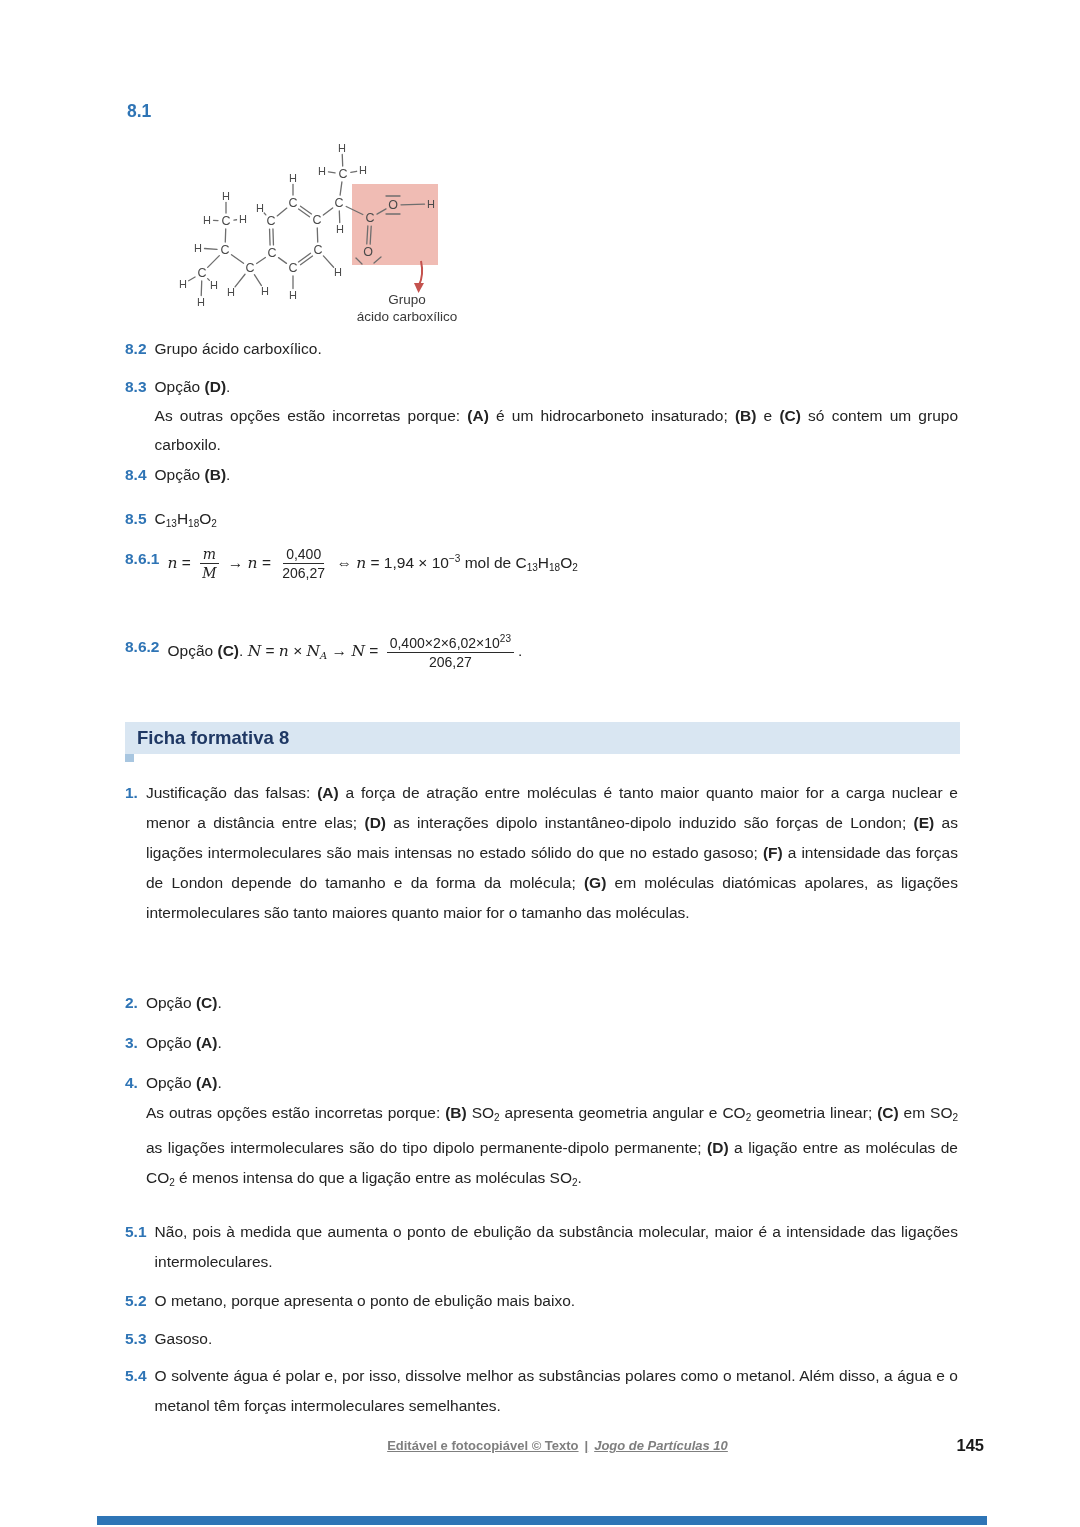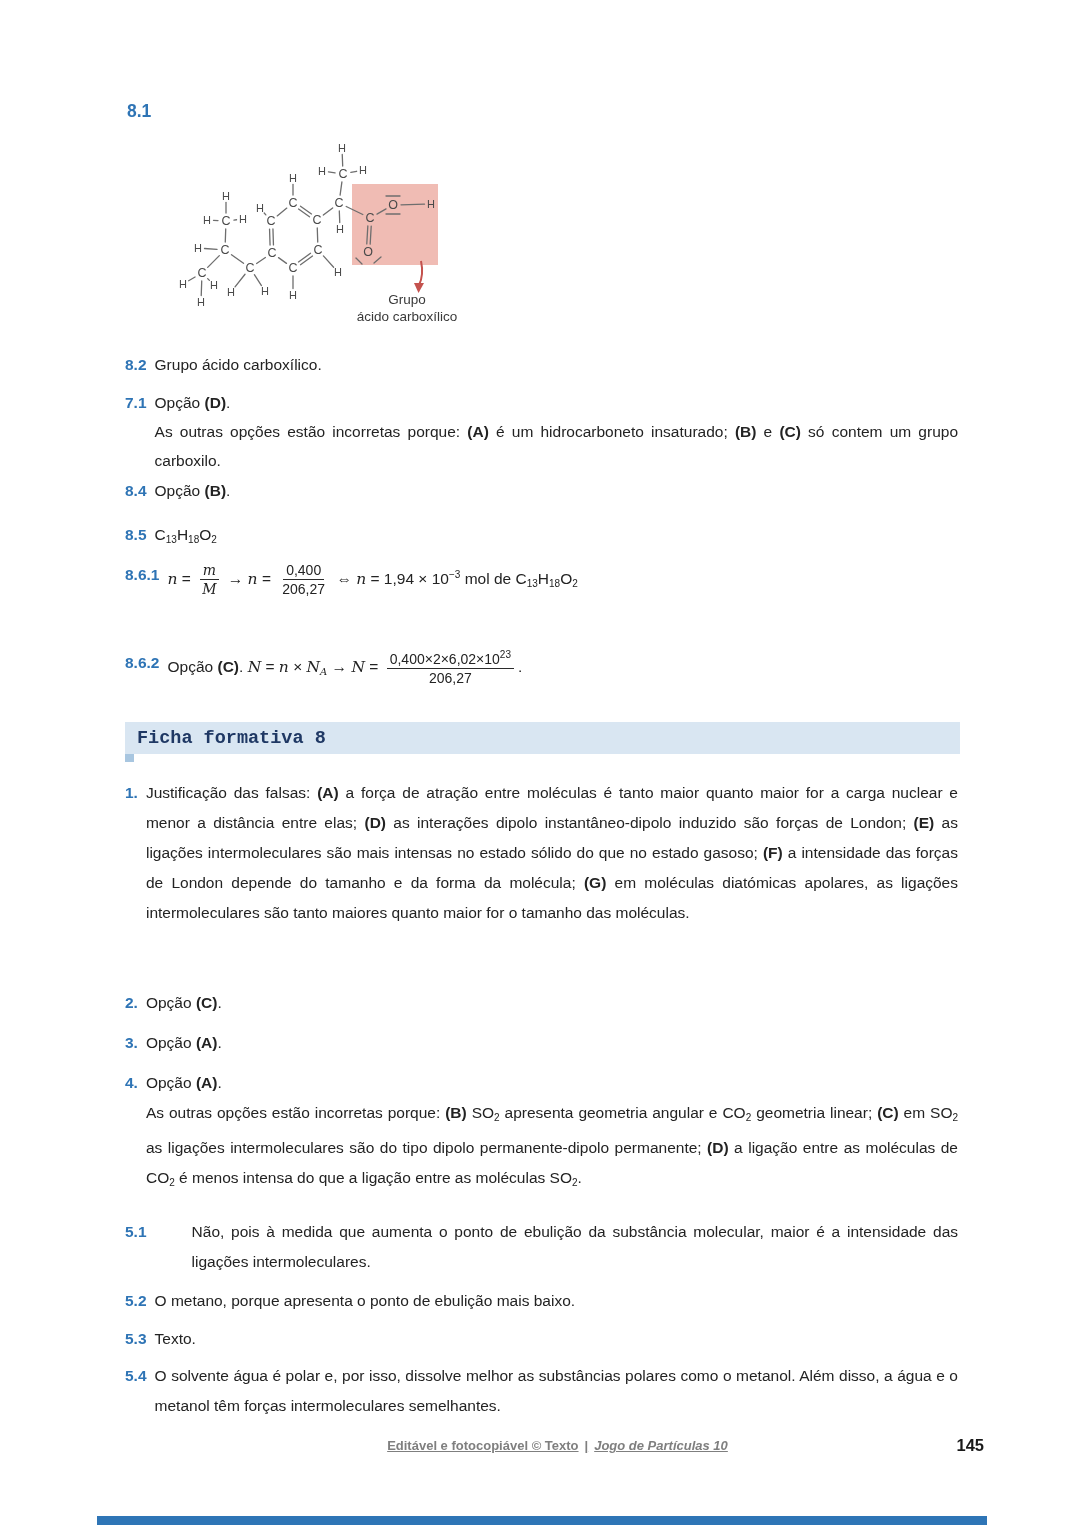--- a/index.html
+++ b/index.html
@@ -19,42 +19,42 @@
   .mol-svg{position:absolute;left:160px;top:135px;width:330px;height:200px;}
   .mol-caption{
     position:absolute;left:326px;top:291px;width:162px;
     text-align:center;font-size:13.5px;line-height:17px;color:#3a3a3a;
   }
   .item{
     position:absolute;left:125px;width:833px;
     display:flex;align-items:flex-start;
     font-size:15.5px;line-height:30px;color:var(--body-text,#232323);
   }
-  .item.tight{line-height:29px;margin-top:16px;}
+  .item.tight{line-height:29px;}
   .item .inum{
     flex:none;font-weight:700;color:var(--accent-blue,#2E74B5);
     margin-right:8px;white-space:nowrap;
   }
   .item .ibody{flex:1;text-align:justify;}
   .tk-b{font-weight:700;}
   .tk-mi{font-family:"DejaVu Serif","Liberation Serif",serif;font-style:italic;}
   .tk-misub{font-family:"DejaVu Serif","Liberation Serif",serif;font-style:italic;font-size:10px;vertical-align:-3px;}
   .tk-sub{font-size:10px;vertical-align:-3px;}
   .tk-sup{font-size:10px;vertical-align:6px;}
   .frac{
     display:inline-flex;flex-direction:column;align-items:center;
     vertical-align:middle;margin:0 4px;line-height:1.3;font-size:14px;
   }
   .frac .fnum{padding:0 3px;border-bottom:1.4px solid #2b2b2b;}
   .frac .fden{padding:0 3px;}
   .ficha-bar{
     position:absolute;left:125px;top:722px;width:835px;height:32px;
     background:var(--ficha-bar-bg,#D9E6F2);
     display:flex;align-items:center;box-sizing:border-box;padding-left:12px;
-    font-size:18.5px;font-weight:700;color:var(--heading-navy,#1F3864);font-family:Liberation Mono, monospace;
+    font-size:18.5px;font-weight:700;color:var(--heading-navy,#1F3864);
   }
   .ficha-tab{
     position:absolute;left:125px;top:754px;width:9px;height:8px;
     background:var(--ficha-tab,#A8C6E0);
   }
   .footer-center{
     position:absolute;left:4px;top:1438px;width:100%;
     text-align:center;font-size:13px;font-weight:700;color:var(--footer-gray,#7F7F7F);text-decoration:underline;
   }
   .footer-center .sep{margin:0 6px;}
@@ -161,21 +161,21 @@
   </div>
 
   <div id="items-top">
       <div class="item tight" style="top: 334px;">
         <span class="inum">8.2</span>
         <div class="ibody">
           <div>Grupo ácido carboxílico.</div>
         </div>
       </div>
       <div class="item tight" style="top: 372px;">
-        <span class="inum">7.1</span>
+        <span class="inum">8.3</span>
         <div class="ibody">
           <div>Opção <span class="tk-b">(D)</span>.</div>
           <div>As outras opções estão incorretas porque: <span class="tk-b">(A)</span> é um hidrocarboneto insaturado; <span class="tk-b">(B)</span> e <span class="tk-b">(C)</span> só contem um grupo carboxilo.</div>
         </div>
       </div>
       <div class="item tight" style="top: 460px;">
         <span class="inum">8.4</span>
         <div class="ibody">
           <div>Opção <span class="tk-b">(B)</span>.</div>
         </div>
@@ -233,36 +233,36 @@
           <div>Opção <span class="tk-b">(A)</span>.</div>
         </div>
       </div>
       <div class="item" style="top: 1068px;">
         <span class="inum">4.</span>
         <div class="ibody">
           <div>Opção <span class="tk-b">(A)</span>.</div>
           <div>As outras opções estão incorretas porque: <span class="tk-b">(B)</span> SO<span class="tk-sub">2</span> apresenta geometria angular e CO<span class="tk-sub">2</span> geometria linear; <span class="tk-b">(C)</span> em SO<span class="tk-sub">2</span> as ligações intermoleculares são do tipo dipolo permanente-dipolo permanente; <span class="tk-b">(D)</span> a ligação entre as moléculas de CO<span class="tk-sub">2</span> é menos intensa do que a ligação entre as moléculas SO<span class="tk-sub">2</span>.</div>
         </div>
       </div>
-      <div class="item" style="top: 1217px; gap: 37px;">
+      <div class="item" style="top: 1217px;">
         <span class="inum">5.1</span>
         <div class="ibody">
           <div>Não, pois à medida que aumenta o ponto de ebulição da substância molecular, maior é a intensidade das ligações intermoleculares.</div>
         </div>
       </div>
       <div class="item" style="top: 1286px;">
         <span class="inum">5.2</span>
         <div class="ibody">
           <div>O metano, porque apresenta o ponto de ebulição mais baixo.</div>
         </div>
       </div>
       <div class="item" style="top: 1324px;">
         <span class="inum">5.3</span>
         <div class="ibody">
-          <div>Texto.</div>
+          <div>Gasoso.</div>
         </div>
       </div>
       <div class="item" style="top: 1361px;">
         <span class="inum">5.4</span>
         <div class="ibody">
           <div>O solvente água é polar e, por isso, dissolve melhor as substâncias polares como o metanol. Além disso, a água e o metanol têm forças intermoleculares semelhantes.</div>
         </div>
       </div>
     </div>
 

